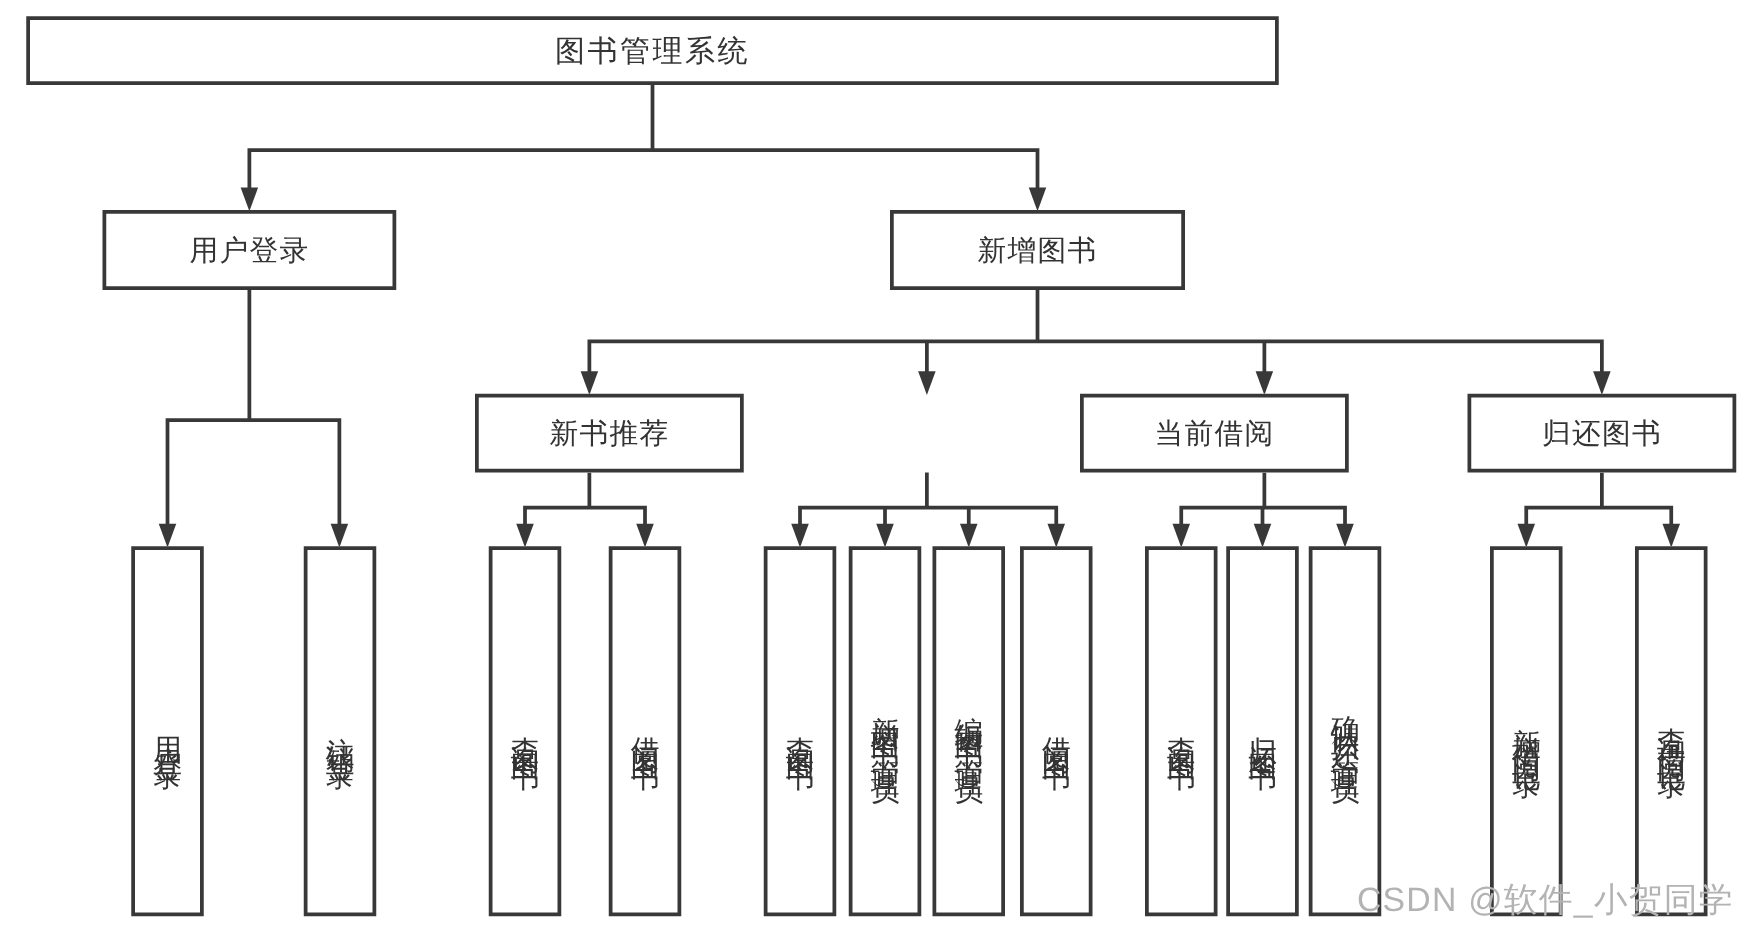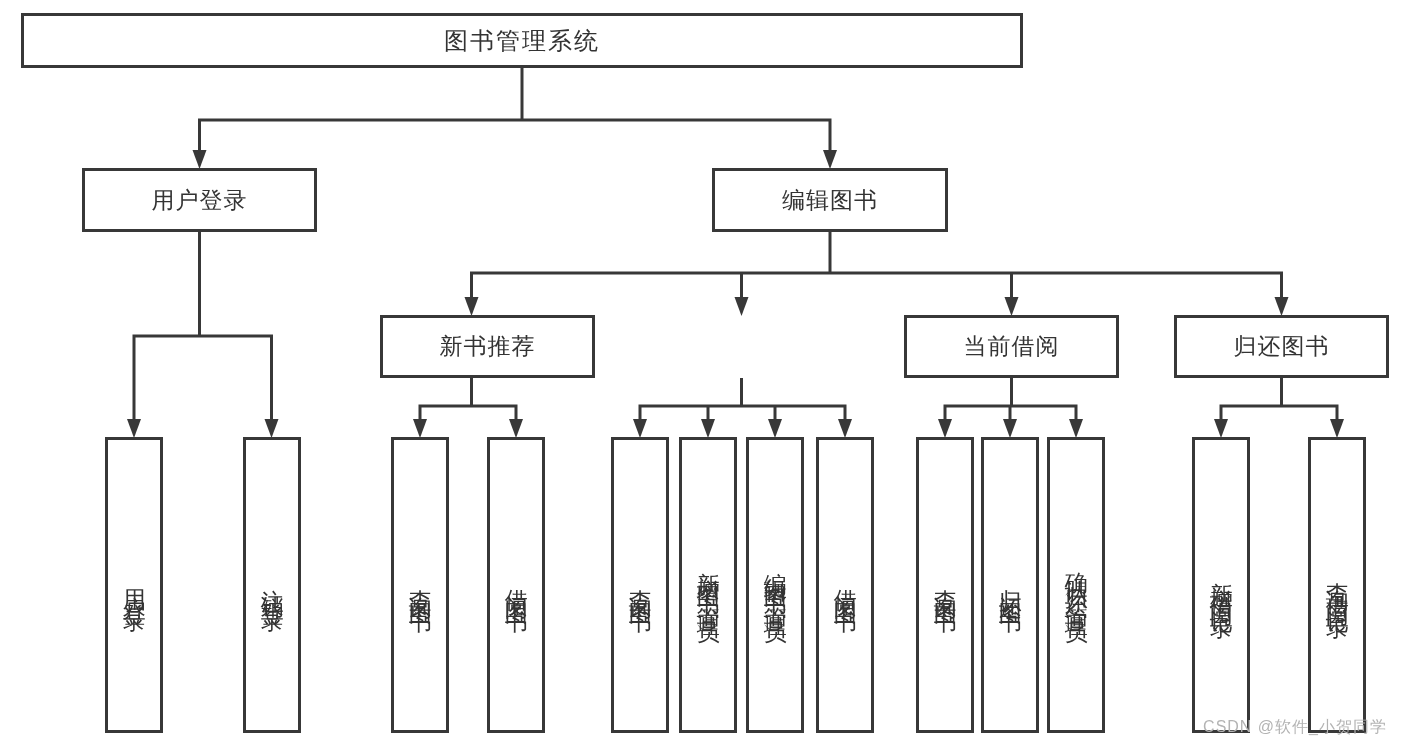--- a/index.html
+++ b/index.html
@@ -21,21 +21,21 @@
   .h-node{font-size:23px;letter-spacing:1px;}
   .top-node{font-size:24px;letter-spacing:2px;}
   .v-node .label{
     writing-mode:vertical-rl;
     letter-spacing:7px;
     font-size:23px;
     line-height:1.1;
   }
   .watermark{
     position:absolute;right:18px;bottom:9px;z-index:2;
-    font-size:16px;color:#b3b3b3;letter-spacing:1px;
+    font-size:27px;color:#b3b3b3;letter-spacing:1px;
   }
 </style>
 </head>
 <body>
 
 <div class="canvas">
 
   <svg class="connectors" width="1405" height="747" viewBox="0 0 1405 747">
 
     <path d="M522,68 V120"></path>
@@ -85,27 +85,27 @@
   </svg>
 
   <div class="node h-node top-node" style="left:21px;top:13px;width:1002px;height:55px;">
     <span class="label">图书管理系统</span>
   </div>
 
   <div class="node h-node" style="left:82px;top:168px;width:235px;height:64px;">
     <span class="label">用户登录</span>
   </div>
   <div class="node h-node" style="left:712px;top:168px;width:236px;height:64px;">
-    <span class="label">编辑图书</span>
+    <span class="label">新增图书</span>
   </div>
 
   <div class="node h-node" style="left:380px;top:315px;width:215px;height:63px;">
     <span class="label">新书推荐</span>
   </div>
-  <div class="node h-node" style="left:904px;top:315px;width:215px;height:63px;font-family:Liberation Mono, monospace;">
+  <div class="node h-node" style="left:864px;top:315px;width:215px;height:63px;font-family:Liberation Mono, monospace;">
     <span class="label">当前借阅</span>
   </div>
   <div class="node h-node" style="left:1174px;top:315px;width:215px;height:63px;">
     <span class="label">归还图书</span>
   </div>
 
   <div class="node v-node" style="left:105px;top:437px;width:58px;height:296px;">
     <span class="label">用户登录</span>
   </div>
   <div class="node v-node" style="left:243px;top:437px;width:58px;height:296px;">

